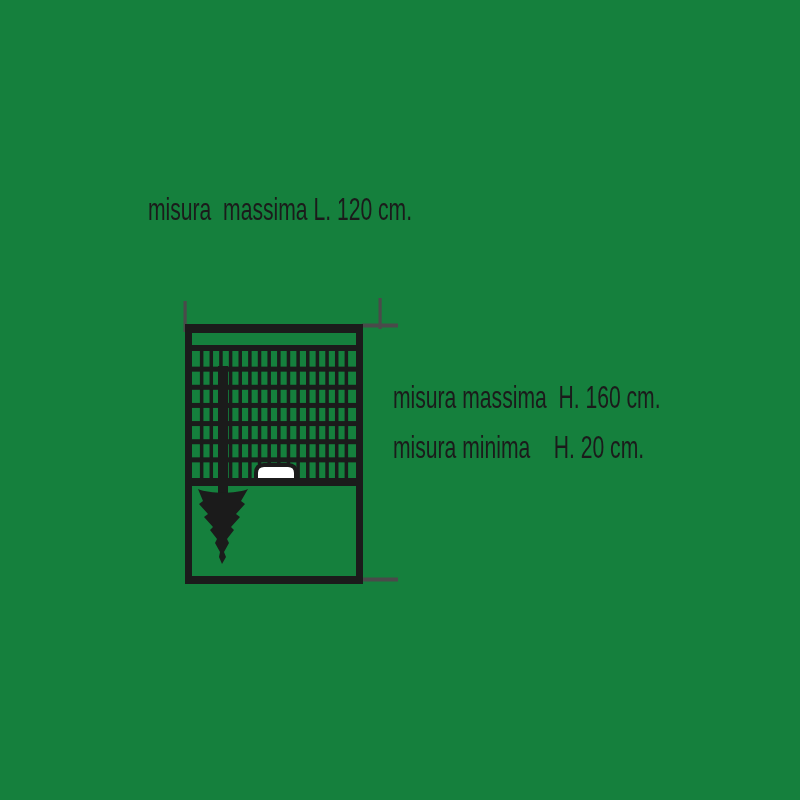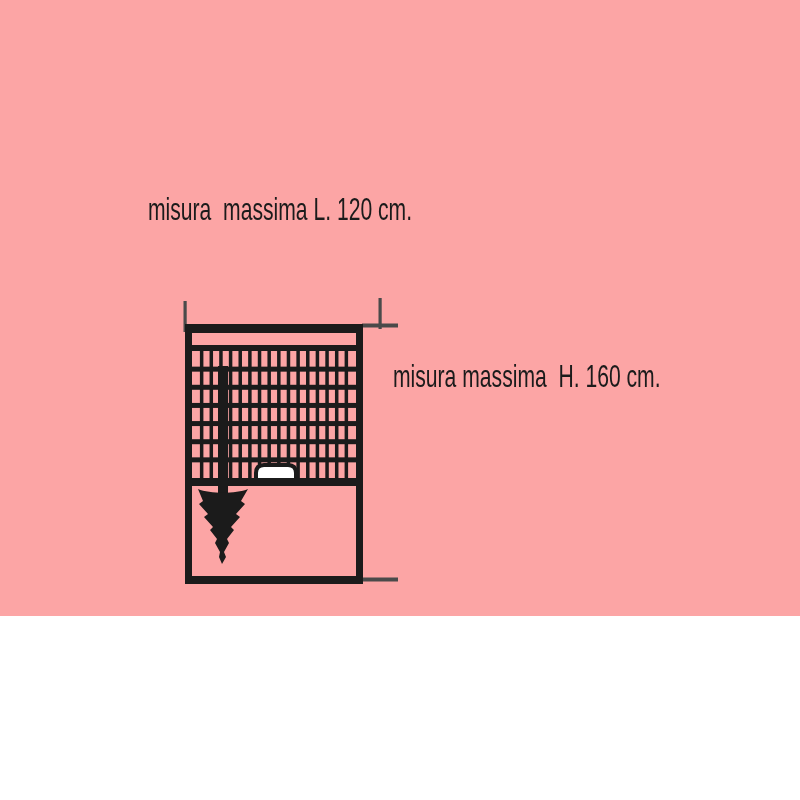--- a/index.html
+++ b/index.html
@@ -1,50 +1,51 @@
 <!DOCTYPE html>
 <html><head>
 <meta charset="utf-8">
 <style>
   html, body { margin: 0; padding: 0; background: #ffffff; }
   .canvas {
     position: relative;
     width: 800px;
-    height: 616px;
-    background: #fca5a5;
+    height: 800px;
+    background: #15803d;
     overflow: hidden;
     font-family: "Liberation Sans", sans-serif;
   }
   .label-block { position: absolute; color: #1b1b1b; }
   .label-line { height: 52px; }
   .height-labels .label-line { height: 50px; }
   .cond {
     display: inline-block;
     font-size: 32px;
     white-space: pre;
     transform: scaleX(0.66);
     transform-origin: 0 50%;
     letter-spacing: 0px;
     color: #1b1b1b;
   }
   .width-labels  { left: 148px; top: 191px; }
-  .height-labels { left: 393px; top: 358px; }
+  .height-labels { left: 393px; top: 379px; }
   svg.diagram { position: absolute; left: 0; top: 0; }
 </style>
 </head>
 <body>
 
 <div class="canvas">
 
   <div class="label-block width-labels">
     <div class="label-line"><span class="cond">misura  massima L. 120 cm.</span></div>
   </div>
 
   <div class="label-block height-labels">
     <div class="label-line"><span class="cond">misura massima  H. 160 cm.</span></div>
+    <div class="label-line"><span class="cond">misura minima    H. 20 cm.</span></div>
   </div>
 
   <svg class="diagram" width="800" height="800" viewBox="0 0 800 800">
 
     <g>
       <rect x="183.5" y="301" width="3.2" height="31" fill="#4a4a4a"></rect>
       <rect x="378.5" y="298" width="3.2" height="31" fill="#4a4a4a"></rect>
       <rect x="362" y="323.5" width="36" height="4" fill="#4a4a4a"></rect>
       <rect x="362" y="577.5" width="36" height="4" fill="#4a4a4a"></rect>
     </g>

